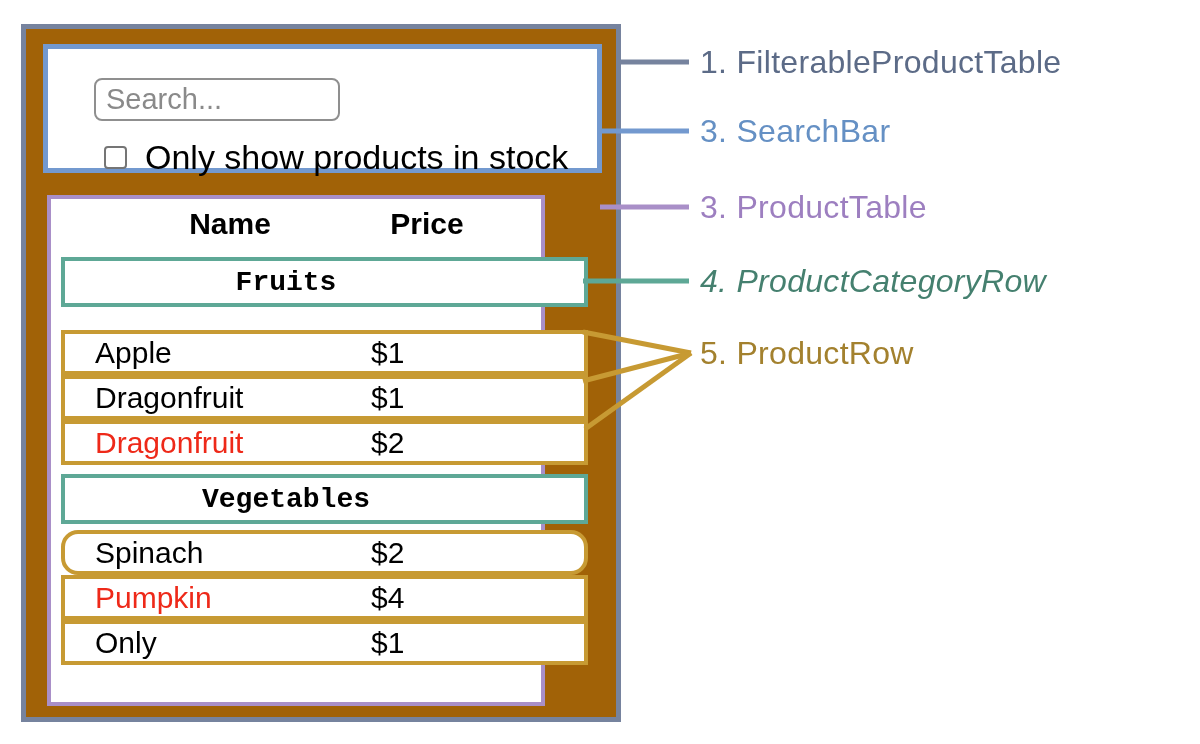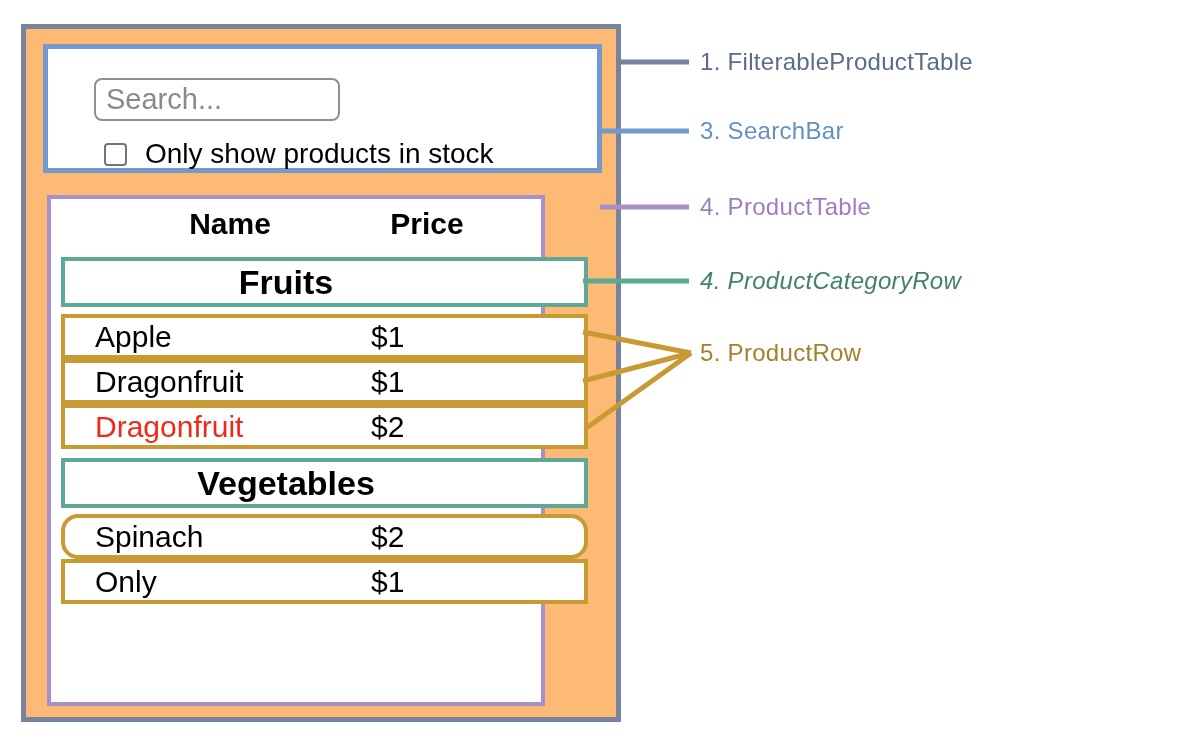--- a/index.html
+++ b/index.html
@@ -13,55 +13,55 @@
   }
   *{box-sizing:border-box; margin:0; padding:0;}
   html,body{background:#ffffff;}
   body{
     width:1200px; height:744px; position:relative; overflow:hidden;
     font-family:"Liberation Sans", sans-serif; color:var(--text);
   }
   .abs{position:absolute;}
 
   
-  .outer-box{left:21px; top:24px; width:600px; height:698px; border:5px solid var(--slate); background:#fdba74;}
+  .outer-box{left:21px; top:24px; width:600px; height:698px; border:5px solid var(--slate); background:#a16207;}
 
   
   .search-box{left:38px; top:39px; width:559px; height:129px; border:5px solid var(--blue); background:#fff;}
   .search-input{
     position:absolute; left:46px; top:29px; width:246px; height:43px;
     border:2px solid #8f8f8f; border-radius:8px; font-family:"Liberation Sans",sans-serif;
     font-size:29px; padding:0 10px; color:#555; outline:none; background:#fff;
   }
   .search-input::placeholder{color:var(--muted); opacity:1;}
   .checkbox-row{position:absolute; left:56px; top:89px; display:flex; align-items:center;}
   .checkbox{width:23px; height:23px; border:2.5px solid #757575; border-radius:4px; background:#fff; flex:0 0 auto; cursor:pointer;}
-  .checkbox-label{font-size:28px; margin-left:18px; color:var(--text); white-space:nowrap;}
+  .checkbox-label{font-size:34px; margin-left:18px; color:var(--text); white-space:nowrap;}
 
   
   .table-box{left:42px; top:190px; width:498px; height:511px; border:4px solid var(--purple); background:#fff;}
   .rows{position:absolute; left:10px; top:0; width:527px;}
   .header-row{position:relative; height:50px;}
   .header-row .hdr{position:absolute; top:50%; transform:translate(-50%,-50%); font-weight:bold; font-size:30px; white-space:nowrap;}
   .hdr-name{left:169px;}
   .hdr-price{left:366px;}
 
   .cat-row{position:relative; height:50px; border:4px solid var(--teal); background:#fff;}
-  .cat-row .cat-label{position:absolute; left:221px; top:50%; transform:translate(-50%,-50%); font-weight:bold; font-size:34px; white-space:nowrap;}
+  .cat-row .cat-label{position:absolute; left:221px; top:50%; transform:translate(-50%,-50%); font-weight:bold; font-size:28px; white-space:nowrap;font-family:Liberation Mono, monospace;}
 
   .prod-row{position:relative; height:45px; border:4px solid var(--gold); background:#fff; display:flex; align-items:center;}
   .prod-row .p-name{padding-left:30px; font-size:30px; white-space:nowrap;}
   .prod-row .p-price{position:absolute; left:306px; font-size:30px; white-space:nowrap;}
   .oos .p-name{color:var(--out-of-stock);}
 
-  .mt8{margin-top:8px;} .mt7{margin-top:7px;} .mt6{margin-top:6px;border-radius:17px;}
+  .mt8{margin-top:8px;} .mt7{margin-top:23px;} .mt6{margin-top:6px;border-radius:17px;}
   .mt5{} .mt19{margin-top:9px;}
 
   
-  .legend-item{position:absolute; left:700px; font-size:24px; line-height:36px; letter-spacing:.3px; white-space:nowrap;}
+  .legend-item{position:absolute; left:700px; font-size:32px; line-height:36px; letter-spacing:.3px; white-space:nowrap;}
   .legend-1{top:44px;  color:var(--slate-text);}
   .legend-2{top:113px; color:var(--blue-text);}
   .legend-3{top:189px; color:var(--purple-text);}
   .legend-4{top:263px; color:var(--teal-text);font-style:italic;}
   .legend-5{top:335px; color:var(--gold-text);}
 
   .connector-layer{position:absolute; inset:0; pointer-events:none;}
 </style>
 </head>
 <body>
@@ -102,20 +102,24 @@
       </div>
 
       <div class="cat-row mt19">
         <span class="cat-label">Vegetables</span>
       </div>
 
       <div class="prod-row mt6">
         <span class="p-name">Spinach</span>
         <span class="p-price">$2</span>
       </div>
+      <div class="prod-row oos mt5">
+        <span class="p-name">Pumpkin</span>
+        <span class="p-price">$4</span>
+      </div>
       <div class="prod-row mt5">
         <span class="p-name">Only</span>
         <span class="p-price">$1</span>
       </div>
 
     </div>
   </div>
 </div>
 
 <svg class="connector-layer" viewBox="0 0 1200 744">
@@ -124,16 +128,16 @@
   <line x1="600" y1="207" x2="689" y2="207" stroke-width="5" stroke="#a98fc8"></line>
   <line x1="583" y1="281" x2="689" y2="281" stroke-width="5" stroke="#5ea896"></line>
   <line x1="583" y1="332" x2="691" y2="353" stroke-width="5" stroke="#c79a33"></line>
   <line x1="583" y1="381" x2="691" y2="353" stroke-width="5" stroke="#c79a33"></line>
   <line x1="585" y1="429" x2="691" y2="353" stroke-width="5" stroke="#c79a33"></line>
 </svg>
 
 <div>
   <div class="legend-item legend-1">1. FilterableProductTable</div>
   <div class="legend-item legend-2">3. SearchBar</div>
-  <div class="legend-item legend-3">4. ProductTable</div>
+  <div class="legend-item legend-3">3. ProductTable</div>
   <div class="legend-item legend-4">4. ProductCategoryRow</div>
   <div class="legend-item legend-5">5. ProductRow</div>
 </div>
 
 </body></html>

